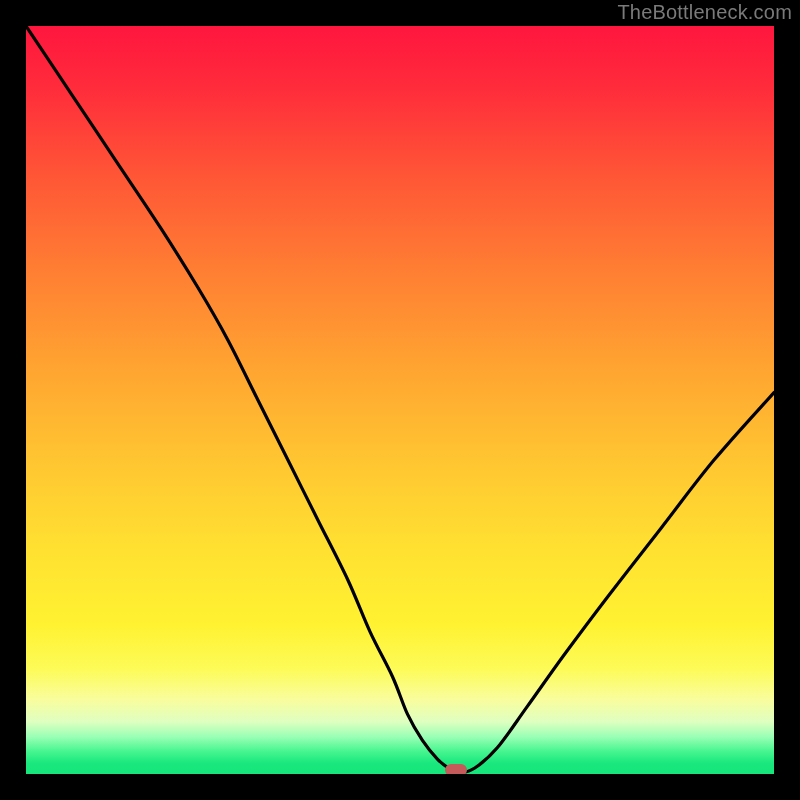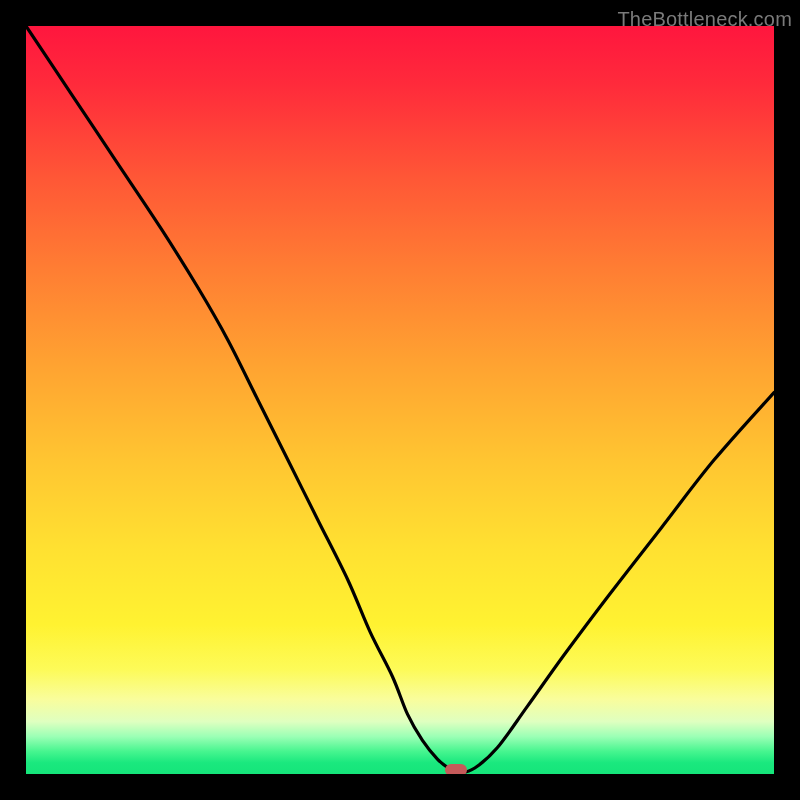--- a/index.html
+++ b/index.html
@@ -42,21 +42,21 @@
         #f9fd9c 90%,
         #dfffc0 93%,
         #9bffb5 95%,
         #46f58f 97%,
         #1ae87e 98.5%,
         #15e57a 100%
       );
   }
   .watermark {
     position: absolute;
-    top: 8px;
+    top: 1px;
     right: 8px;
     color: #7a7a7a;
     font-size: 20px;
     font-weight: 500;
     letter-spacing: 0.2px;
     user-select: none;
   }
   svg.curve {
     position: absolute;
     inset: 0;

